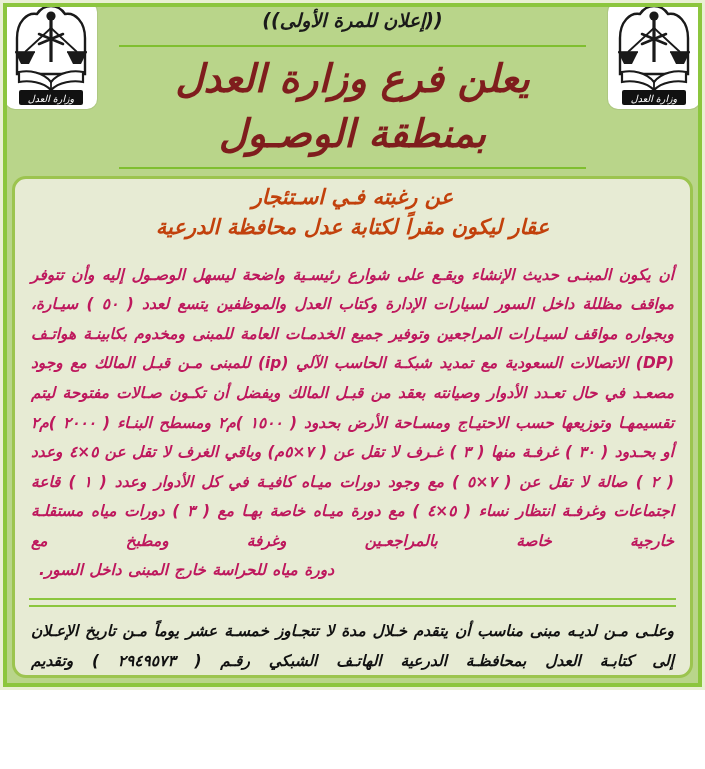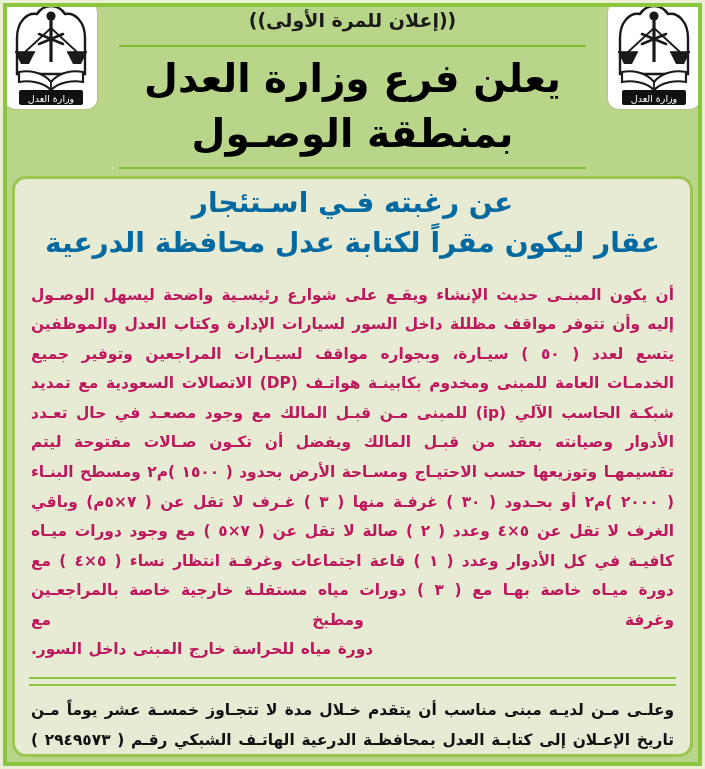--- a/index.html
+++ b/index.html
@@ -8,24 +8,25 @@
     padding: 0;
     background: #ffffff;
   }
   body {
     font-family: "DejaVu Sans", "Liberation Sans", sans-serif;
   }
 
   .ad-page {
     position: relative;
     width: 705px;
-    height: 769px;
+    height: 690px;
     box-sizing: border-box;
     background: #b9d58a;
     overflow: hidden;
+    font-style: italic;
   }
 
   
   .frame-outer {
     position: absolute;
     inset: 0;
     border: 3px solid #e9f0d4;
     box-sizing: border-box;
     pointer-events: none;
     z-index: 6;
@@ -78,21 +79,21 @@
 
   .hdr-title {
     position: absolute;
     left: 112px;
     right: 112px;
     top: 44px;
     text-align: center;
     font-size: 39px;
     line-height: 1.42;
     font-weight: bold;
-    color: #000000;
+    color: #7f1d1d;
   }
 
   
   .emblem {
     position: absolute;
     top: 2px;
     width: 92px;
     height: 107px;
     background: #ffffff;
     border-radius: 10px;
@@ -114,41 +115,42 @@
     border: 3px solid #9cc44f;
     border-radius: 14px;
     box-sizing: border-box;
     z-index: 3;
     overflow: hidden;
   }
 
   .subtitle {
     margin: 4px 26px 0 26px;
     text-align: center;
-    font-size: 28px;
+    font-size: 21px;
     line-height: 1.42;
     font-weight: bold;
-    color: #0369a1;
+    color: #c2410c;
     letter-spacing: 1px;
   }
 
   .body-text {
     margin: 18px 16px 0 16px;
     text-align: justify;
     text-align-last: justify;
     font-size: 15.4px;
     line-height: 1.92;
     font-weight: bold;
     color: #be185d;
     word-spacing: 1px;
   }
   .body-text .lastline {
     display: block;
     text-align: left;
     text-align-last: left;
+    margin-left: 8px;
   }
 
   .divider {
     margin: 12px 14px 10px 14px;
     height: 5px;
     border-top: 2px solid #8cc63e;
     border-bottom: 2px solid #8cc63e;
   }
 
   .closing-text {

